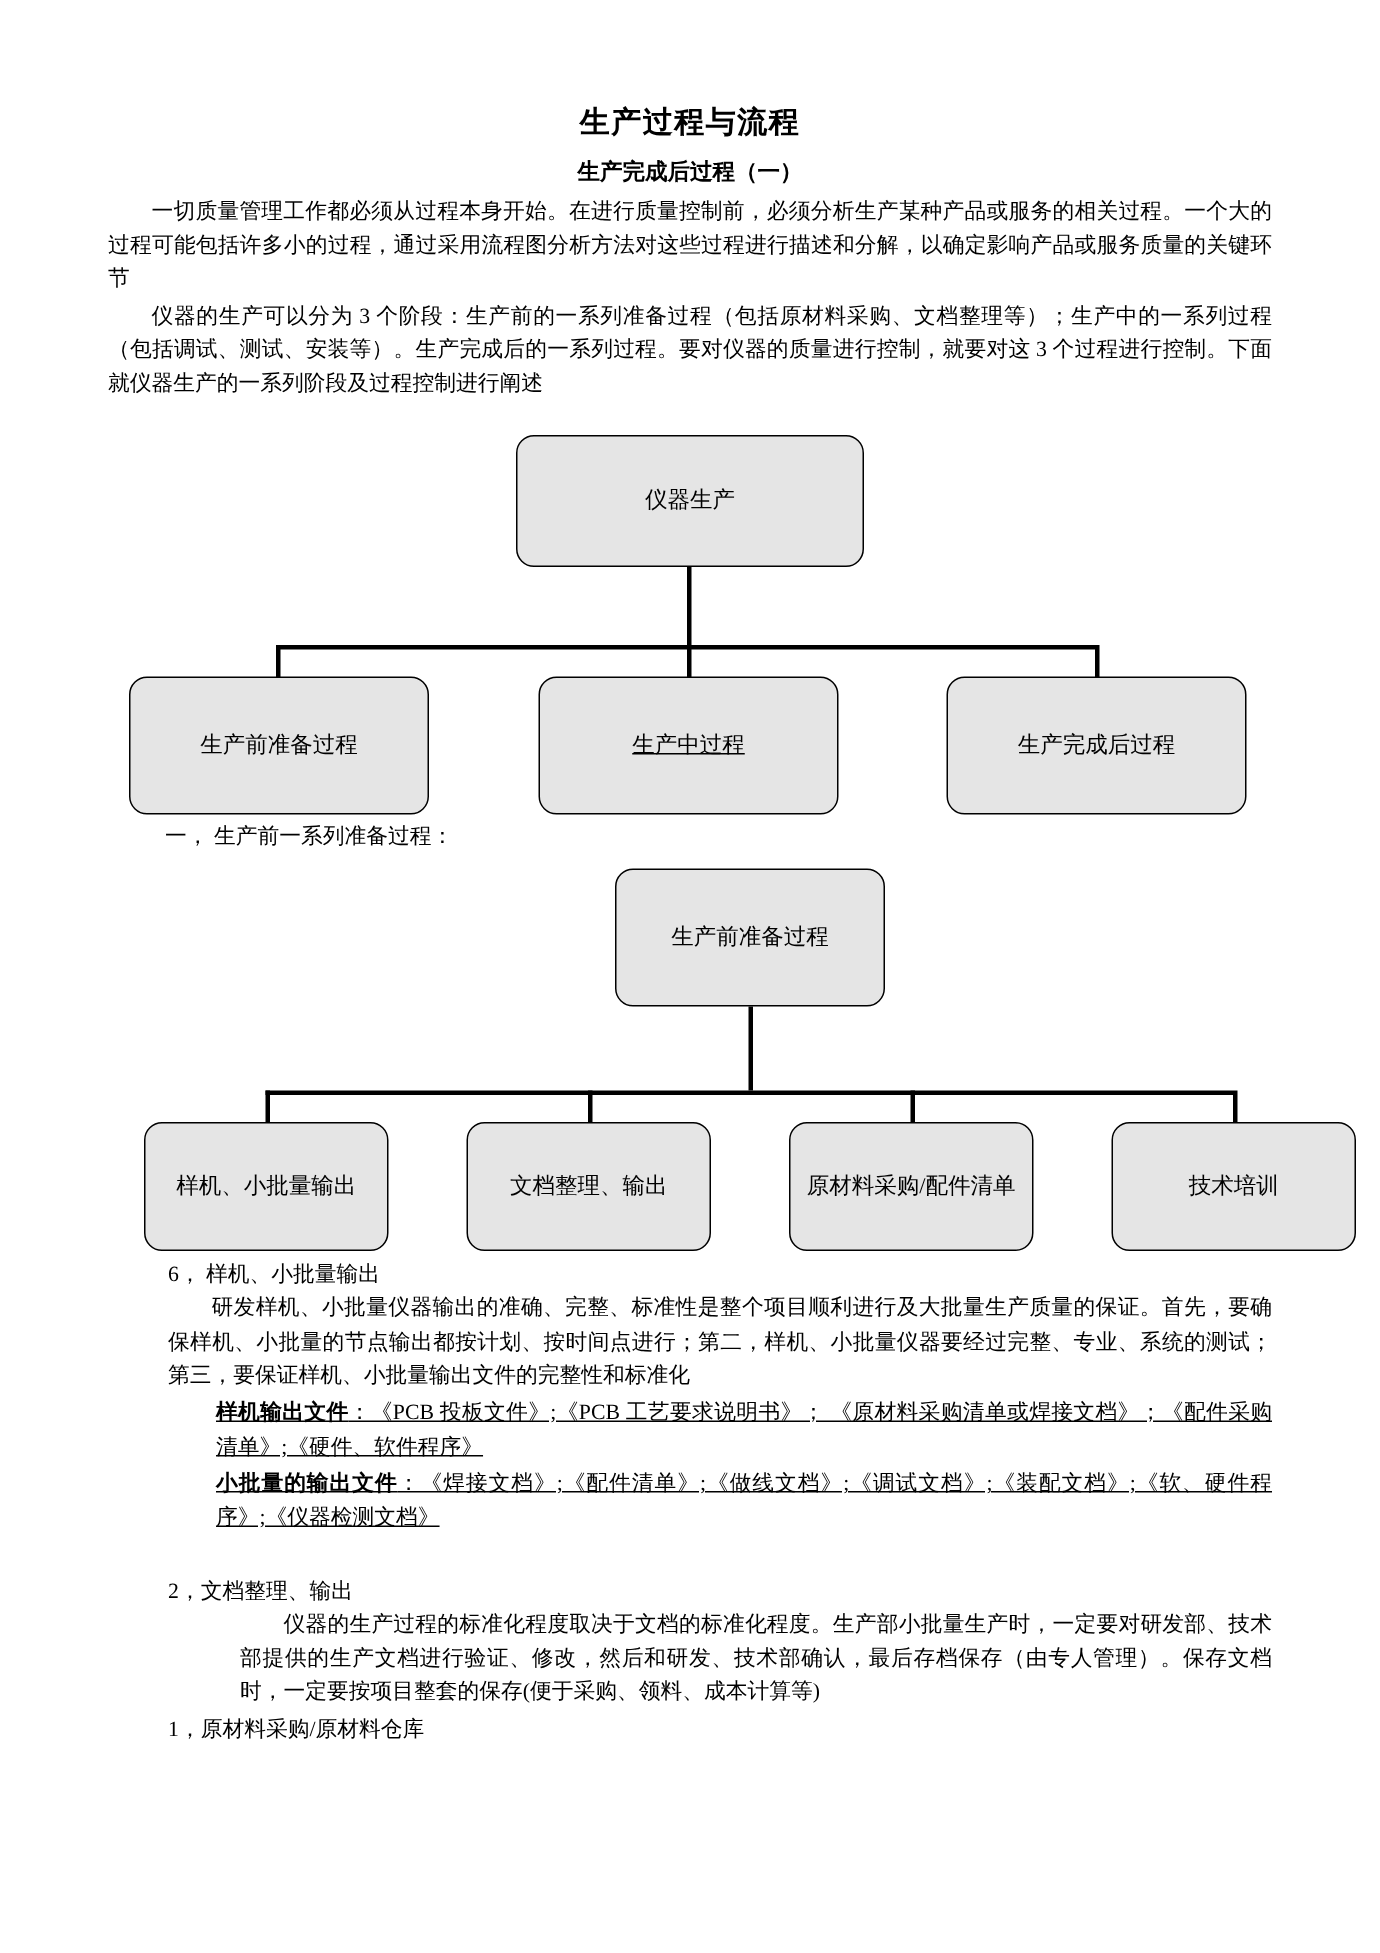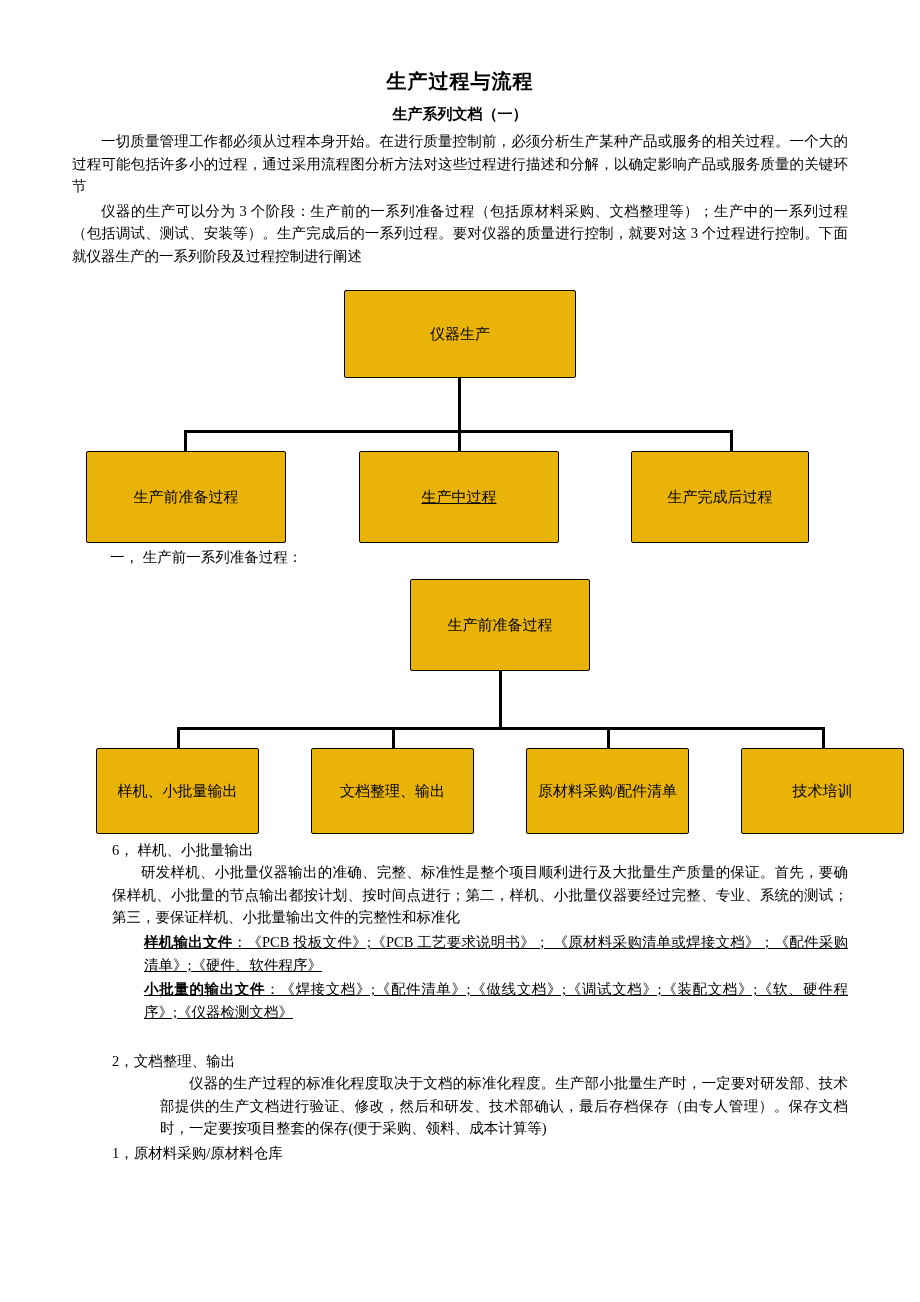--- a/index.html
+++ b/index.html
@@ -57,23 +57,23 @@
   
   .chart {
     position: relative;
     width: 100%;
   }
   .chart1 { height: 258px; margin-top: 22px; }
   .chart2 { height: 268px; margin-top: 4px; }
 
   .node {
     position: absolute;
-    background: #eab308;
+    background: #e5e5e5;
     border: 1px solid #000000;
-    border-radius: 2px;
+    border-radius: 12px;
     display: flex;
     align-items: center;
     justify-content: center;
     text-align: center;
     box-sizing: border-box;
     font-size: 15px;
     line-height: 1.35;
     padding: 4px 6px;
   }
   .node.small {
@@ -91,21 +91,21 @@
     margin: 0;
     padding-left: 38px;
   }
 </style>
 </head>
 <body>
 
 <div class="page">
 
   <h1 class="doc-title">生产过程与流程</h1>
-  <h2 class="doc-subtitle">生产系列文档（一）</h2>
+  <h2 class="doc-subtitle">生产完成后过程（一）</h2>
 
   <p class="body-para indent2">一切质量管理工作都必须从过程本身开始。在进行质量控制前，必须分析生产某种产品或服务的相关过程。一个大的过程可能包括许多小的过程，通过采用流程图分析方法对这些过程进行描述和分解，以确定影响产品或服务质量的关键环节</p>
   <p class="body-para indent2">仪器的生产可以分为 3 个阶段：生产前的一系列准备过程（包括原材料采购、文档整理等）；生产中的一系列过程（包括调试、测试、安装等）。生产完成后的一系列过程。要对仪器的质量进行控制，就要对这 3 个过程进行控制。下面就仪器生产的一系列阶段及过程控制进行阐述</p>
 
   <div class="chart chart1">
     <div class="node" style="left:272px; top:0px; width:232px; height:88px;">
       <span>仪器生产</span>
     </div>
 
     <div class="connector v-line" style="left:386px; top:88px; height:52px;"></div>
@@ -115,21 +115,21 @@
     <div class="connector v-line" style="left:112px; top:140px; height:22px;"></div>
     <div class="connector v-line" style="left:386px; top:140px; height:22px;"></div>
     <div class="connector v-line" style="left:658px; top:140px; height:22px;"></div>
 
     <div class="node" style="left:14px; top:161px; width:200px; height:92px;">
       <span>生产前准备过程</span>
     </div>
     <div class="node" style="left:287px; top:161px; width:200px; height:92px;text-decoration:underline;">
       <span>生产中过程</span>
     </div>
-    <div class="node" style="left:559px; top:161px; width:178px; height:92px;">
+    <div class="node" style="left:559px; top:161px; width:200px; height:92px;">
       <span>生产完成后过程</span>
     </div>
   </div>
 
   <p class="section-label">一， 生产前一系列准备过程：</p>
 
   <div class="chart chart2">
     <div class="node" style="left:338px; top:8px; width:180px; height:92px;">
       <span>生产前准备过程</span>
     </div>

